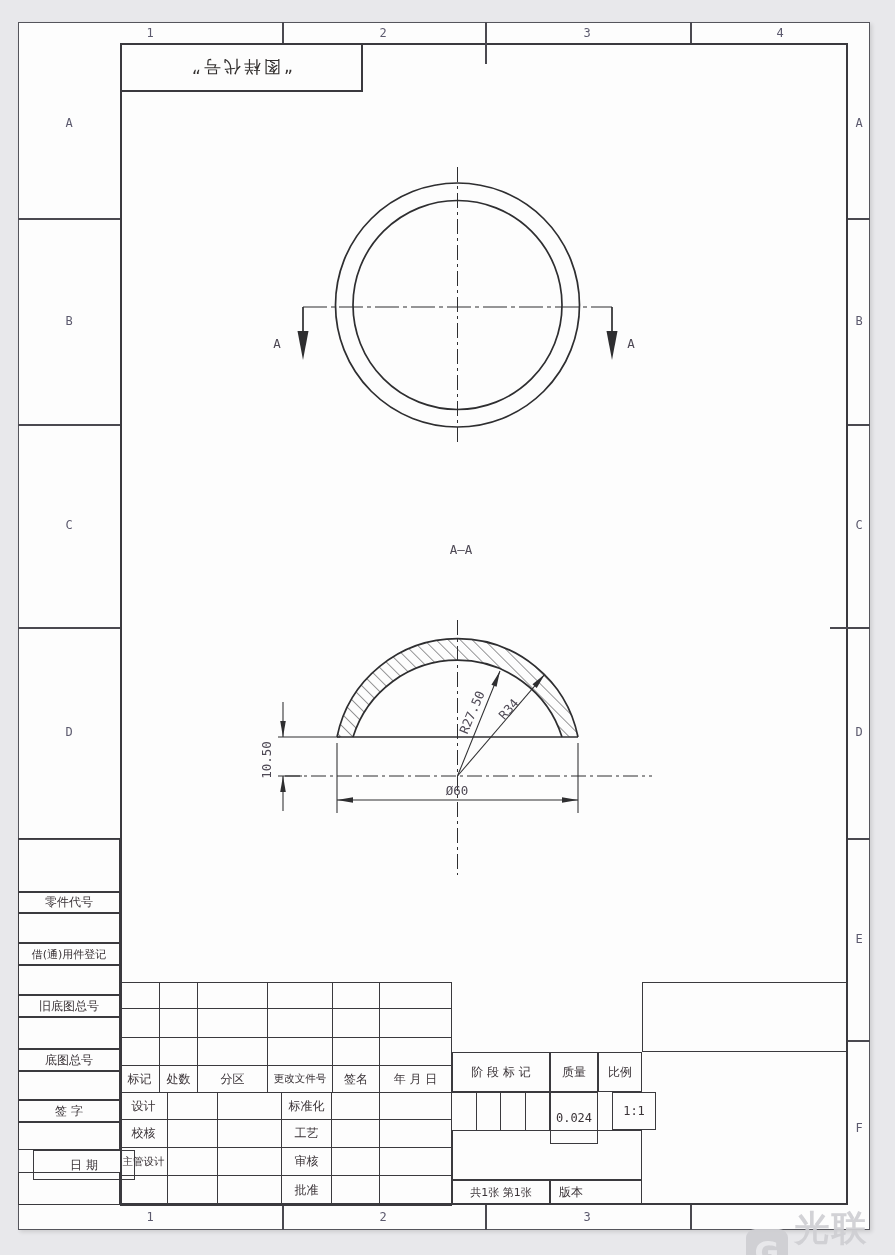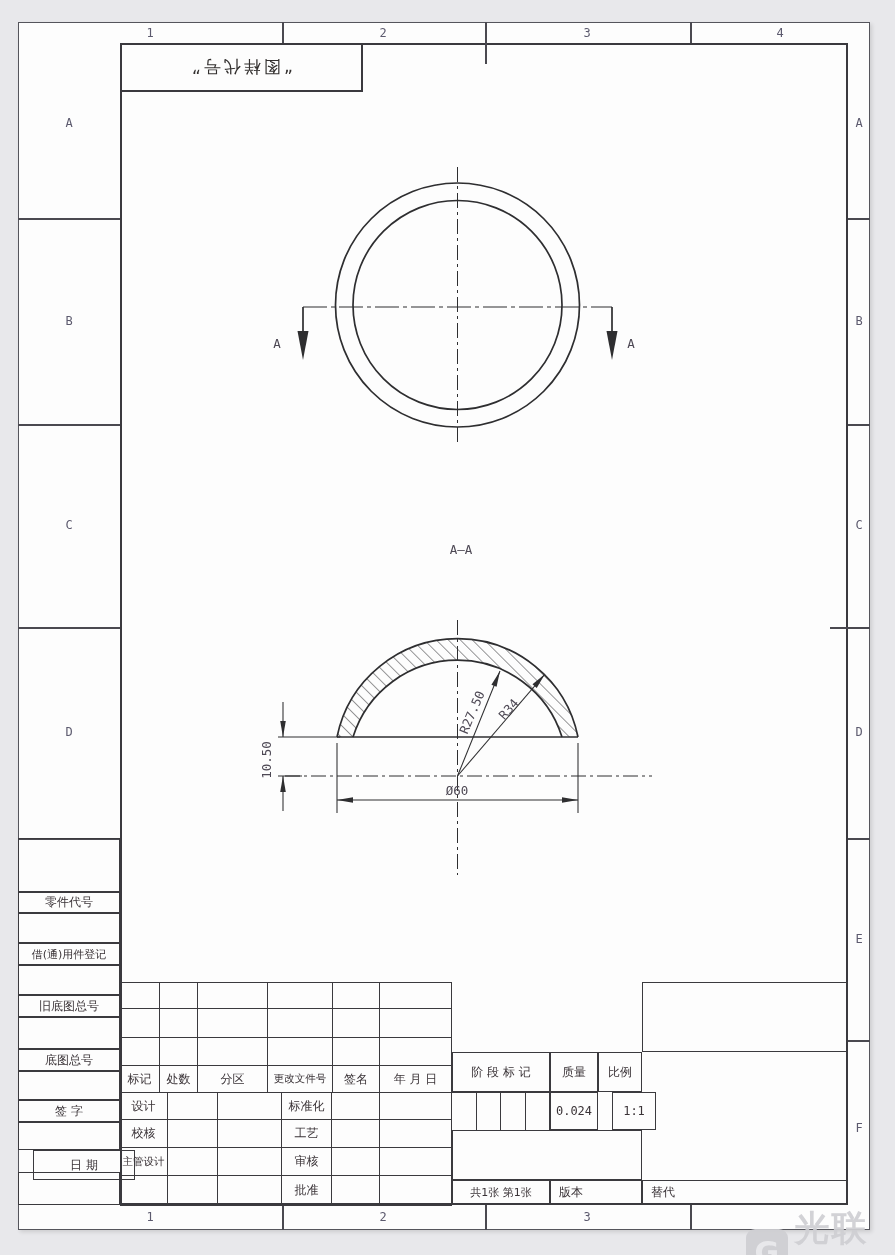--- a/index.html
+++ b/index.html
@@ -214,25 +214,24 @@
   <div class="cell" style="left:452px;top:1052px;width:98px;height:40px">阶 段 标 记</div>
   <div class="cell" style="left:550px;top:1052px;width:48px;height:40px">质量</div>
   <div class="cell" style="left:598px;top:1052px;width:44px;height:40px">比例</div>
   <div class="grid" style="left:452px;top:1092px;width:98px;height:38px;
        grid-template-columns:24.5px 24.5px 24.5px 24.5px;grid-template-rows:38px">
     <div></div>
       <div></div>
       <div></div>
       <div></div>
   </div>
-  <div class="cell" style="left:550px;top:1092px;width:48px;height:38px;font-family:'DejaVu Sans Mono',monospace">0.024</div>
+  <div class="cell" style="left:550px;top:1092px;width:48px;height:52px;font-family:'DejaVu Sans Mono',monospace">0.024</div>
   <div class="cell" style="left:612px;top:1092px;width:44px;height:38px;font-family:'DejaVu Sans Mono',monospace">1:1</div>
   <div class="cell" style="left:452px;top:1130px;width:190px;height:50px"></div>
   <div class="cell" style="left:452px;top:1180px;width:98px;height:25px;font-size:11px">共1张  第1张</div>
   <div class="cell left" style="left:550px;top:1180px;width:92px;height:25px">版本</div>
-  <div class="cell left" style="left:642px;top:1180px;width:206px;height:25px">替代</div>
 
   <div class="wm">
     <div class="wm-icon">G</div>
     <div class="wm-text">光联社</div>
   </div>
 
 </div>
 
 </body></html>

